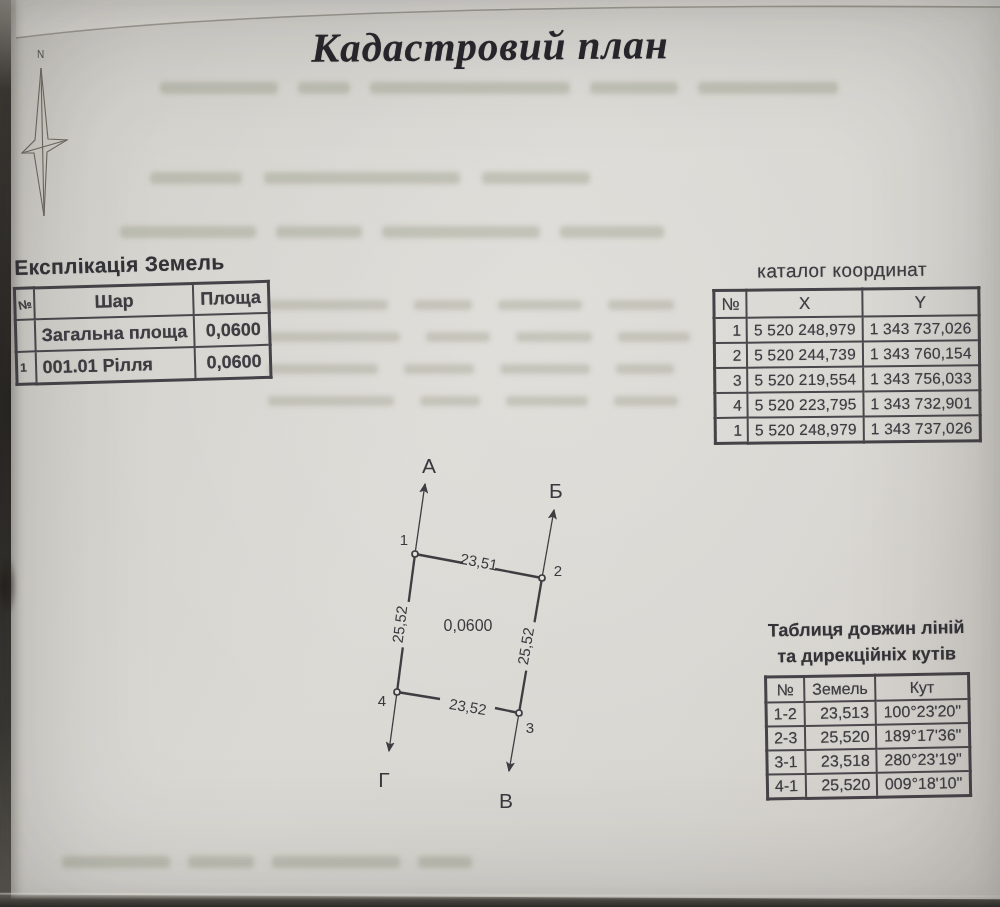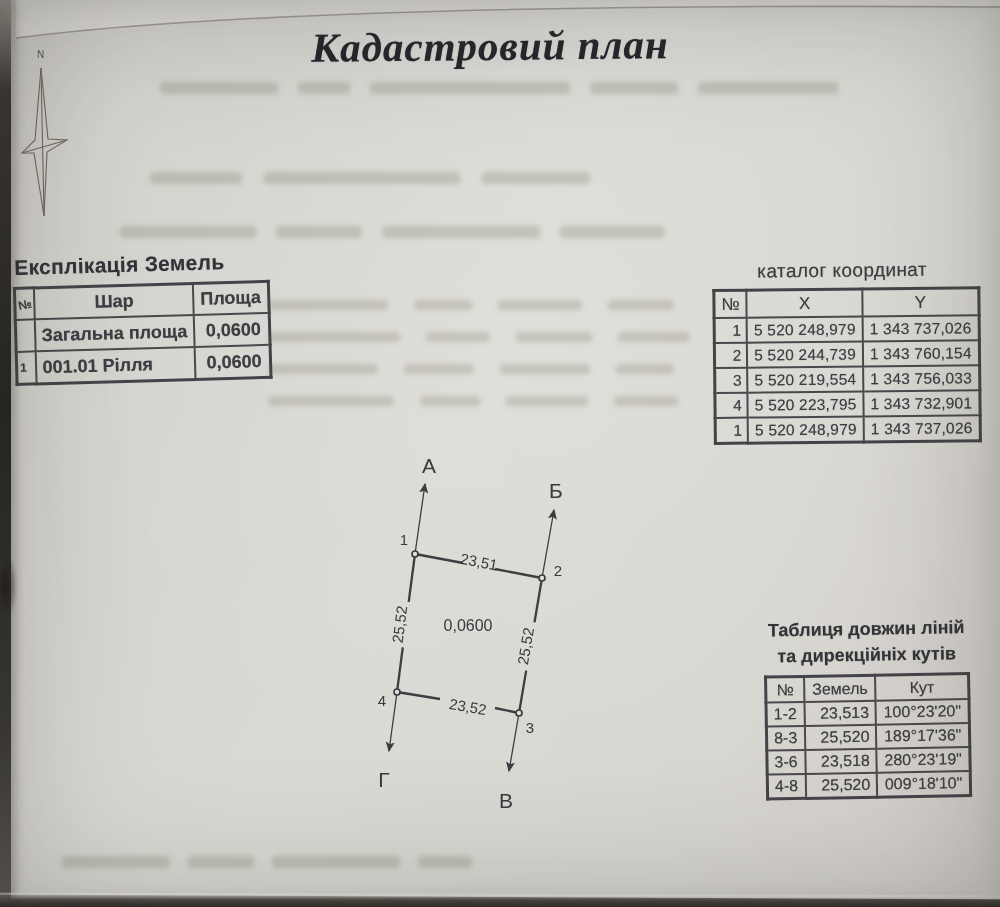--- a/index.html
+++ b/index.html
@@ -284,31 +284,31 @@
       <th class="c-n">№</th>
       <th class="c-len">Земель</th>
       <th class="c-ang">Кут</th>
     </tr>
     <tr>
       <td class="c-n">1-2</td>
       <td class="c-len">23,513</td>
       <td class="c-ang">100°23'20"</td>
     </tr>
     <tr>
-      <td class="c-n">8-3</td>
+      <td class="c-n">2-3</td>
       <td class="c-len">25,520</td>
       <td class="c-ang">189°17'36"</td>
     </tr>
     <tr>
-      <td class="c-n">3-6</td>
+      <td class="c-n">3-1</td>
       <td class="c-len">23,518</td>
       <td class="c-ang">280°23'19"</td>
     </tr>
     <tr>
-      <td class="c-n">4-8</td>
+      <td class="c-n">4-1</td>
       <td class="c-len">25,520</td>
       <td class="c-ang">009°18'10"</td>
     </tr>
   </tbody>
     </table>
 </div>
 
 <div class="bottom-glint"></div>
 <div class="bottom-edge"></div>
 <div class="vignette"></div>

